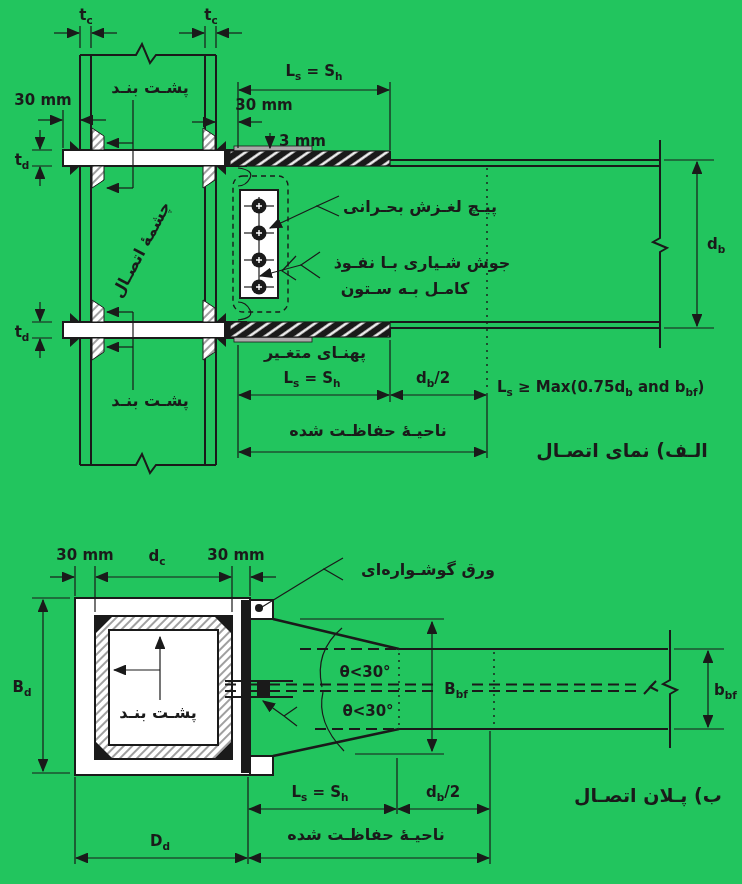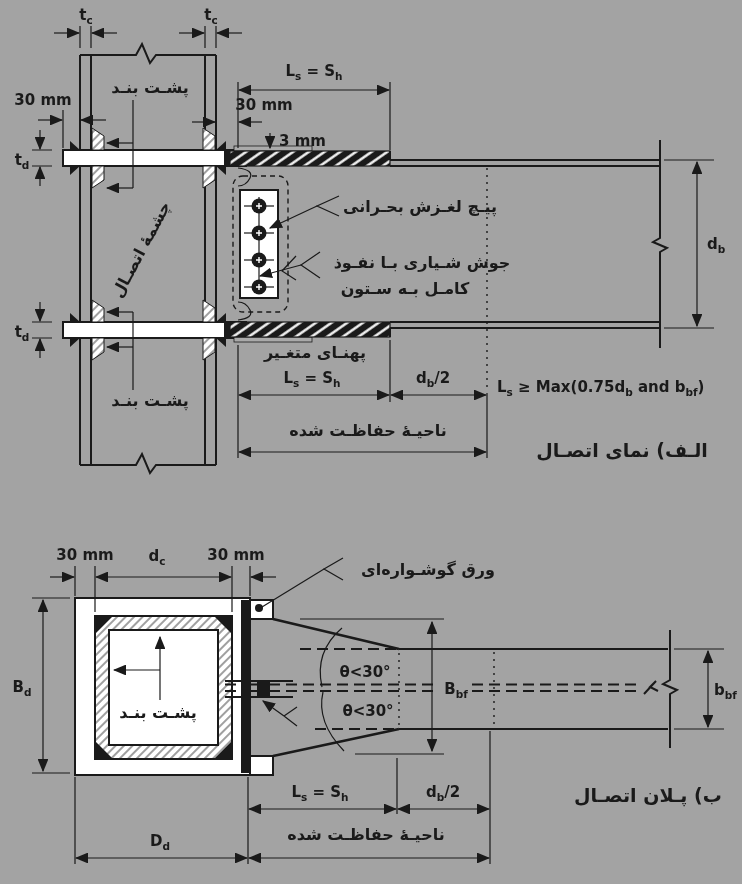--- a/index.html
+++ b/index.html
@@ -1,16 +1,16 @@
 <!DOCTYPE html>
 <html lang="fa"><head>
 <meta charset="utf-8">
 <style>
   html,body{margin:0;padding:0;background:#fff;}
-  #stage{position:relative;width:742px;height:884px;background:#a3a3a3;overflow:hidden;}
+  #stage{position:relative;width:742px;height:884px;background:#22c55e;overflow:hidden;}
   svg{position:absolute;left:0;top:0;}
   text{font-family:"DejaVu Sans","Liberation Sans",sans-serif;fill:#1a1a1a;}
   .dim{font-size:15px;font-weight:bold;text-anchor:middle;}
   .dimS{font-size:15px;font-weight:bold;text-anchor:start;}
   .fa{font-size:16px;font-weight:bold;text-anchor:middle;direction:rtl;}
   .faB{font-size:19px;font-weight:bold;text-anchor:middle;direction:rtl;}
   .sub{font-size:10.5px;}
   .ln{stroke:#1a1a1a;stroke-width:2;fill:none;}
   .lnT{stroke:#1a1a1a;stroke-width:2.6;fill:none;}
   .dl{stroke:#1a1a1a;stroke-width:1.2;fill:none;}

